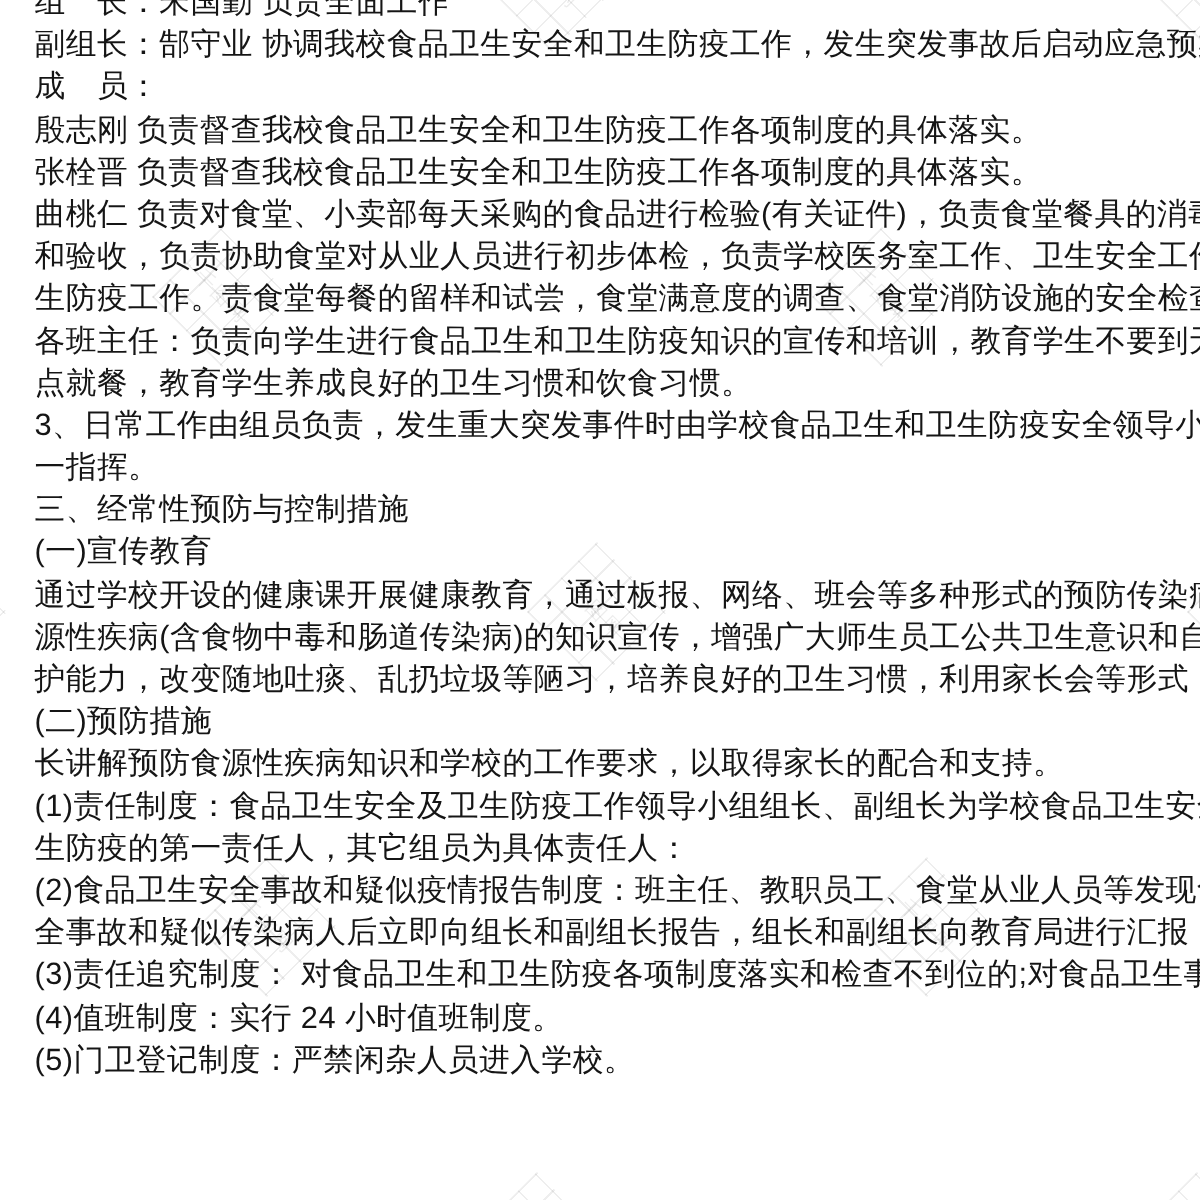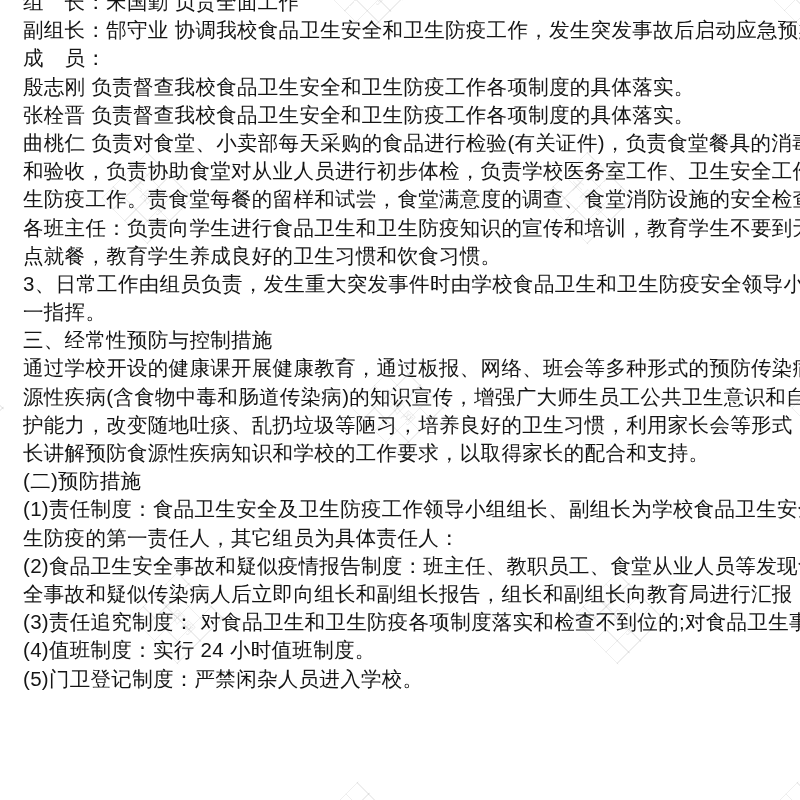--- a/index.html
+++ b/index.html
@@ -100,25 +100,26 @@
       <div class="line">殷志刚 负责督查我校食品卫生安全和卫生防疫工作各项制度的具体落实。</div>
       <div class="line">张栓晋 负责督查我校食品卫生安全和卫生防疫工作各项制度的具体落实。</div>
       <div class="line">曲桃仁 负责对食堂、小卖部每天采购的食品进行检验(有关证件)，负责食堂餐具的消毒检查</div>
       <div class="line">和验收，负责协助食堂对从业人员进行初步体检，负责学校医务室工作、卫生安全工作和卫</div>
       <div class="line">生防疫工作。责食堂每餐的留样和试尝，食堂满意度的调查、食堂消防设施的安全检查。</div>
       <div class="line">各班主任：负责向学生进行食品卫生和卫生防疫知识的宣传和培训，教育学生不要到无证地</div>
       <div class="line">点就餐，教育学生养成良好的卫生习惯和饮食习惯。</div>
       <div class="line">3、日常工作由组员负责，发生重大突发事件时由学校食品卫生和卫生防疫安全领导小组统</div>
       <div class="line">一指挥。</div>
       <div class="line">三、经常性预防与控制措施</div>
+      <div class="line">(一)宣传教育</div>
       <div class="line">通过学校开设的健康课开展健康教育，通过板报、网络、班会等多种形式的预防传染病和食</div>
       <div class="line">源性疾病(含食物中毒和肠道传染病)的知识宣传，增强广大师生员工公共卫生意识和自我保</div>
       <div class="line">护能力，改变随地吐痰、乱扔垃圾等陋习，培养良好的卫生习惯，利用家长会等形式，向家</div>
+      <div class="line">(二)预防措施</div>
       <div class="line">长讲解预防食源性疾病知识和学校的工作要求，以取得家长的配合和支持。</div>
-      <div class="line">(二)预防措施</div>
       <div class="line">(1)责任制度：食品卫生安全及卫生防疫工作领导小组组长、副组长为学校食品卫生安全及卫</div>
       <div class="line">生防疫的第一责任人，其它组员为具体责任人：</div>
       <div class="line">(2)食品卫生安全事故和疑似疫情报告制度：班主任、教职员工、食堂从业人员等发现食品安</div>
       <div class="line">全事故和疑似传染病人后立即向组长和副组长报告，组长和副组长向教育局进行汇报，必要</div>
       <div class="line">(3)责任追究制度： 对食品卫生和卫生防疫各项制度落实和检查不到位的;对食品卫生事故和</div>
       <div class="line">(4)值班制度：实行 24 小时值班制度。</div>
       <div class="line">(5)门卫登记制度：严禁闲杂人员进入学校。</div>
     </div>
 </div>
 

